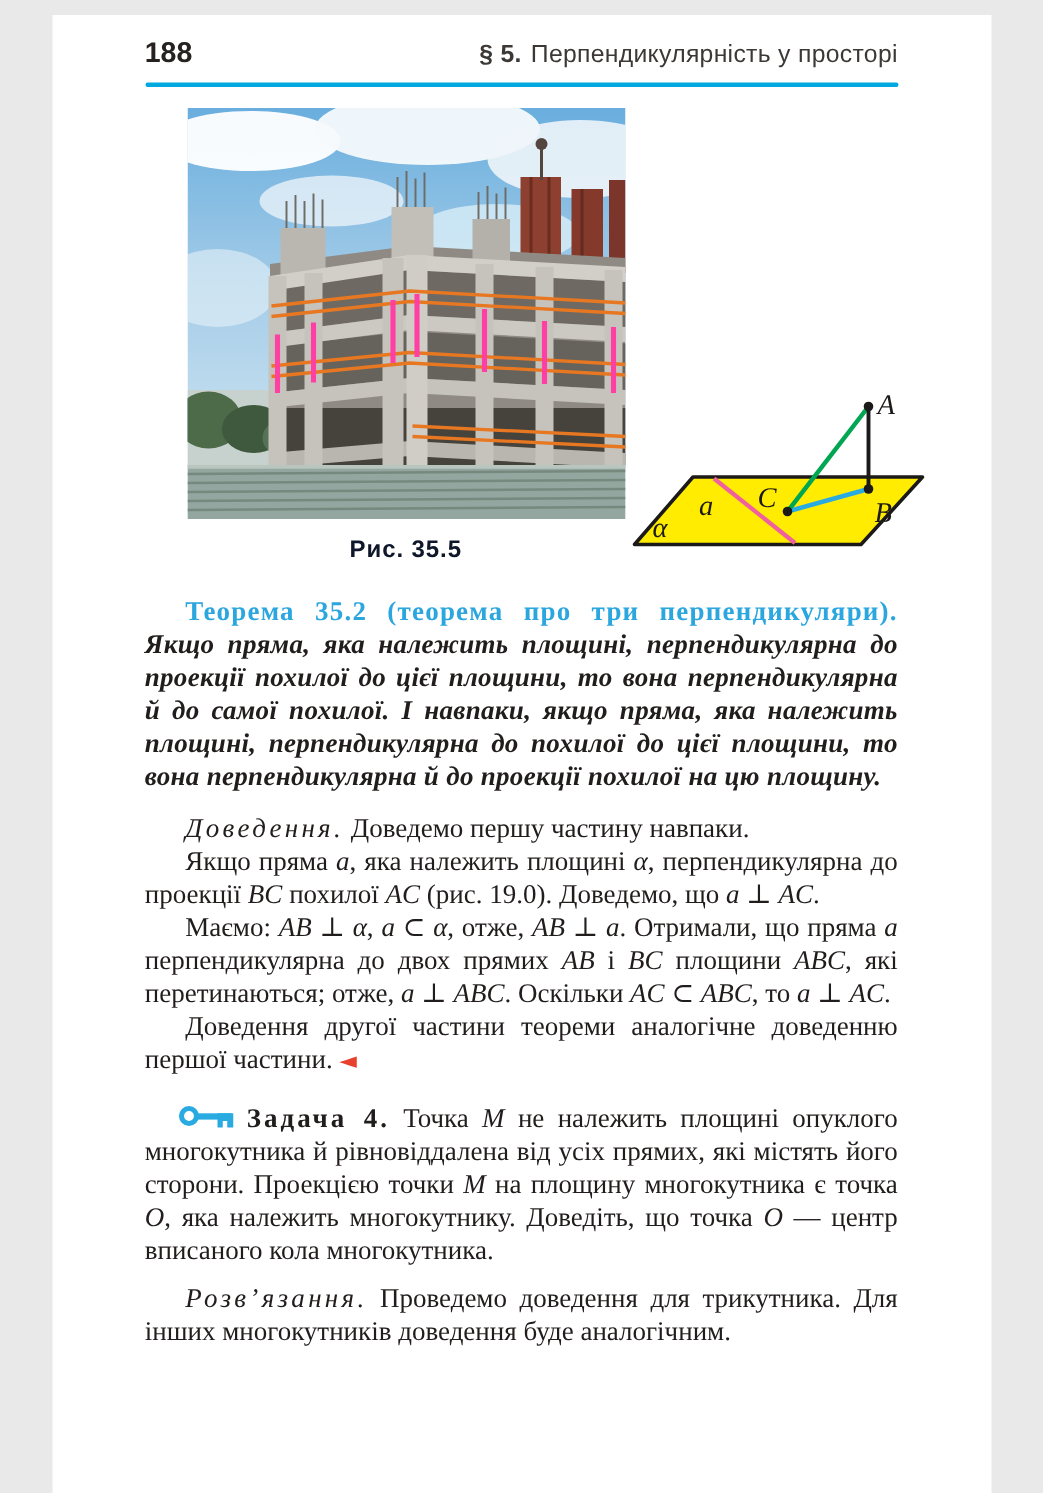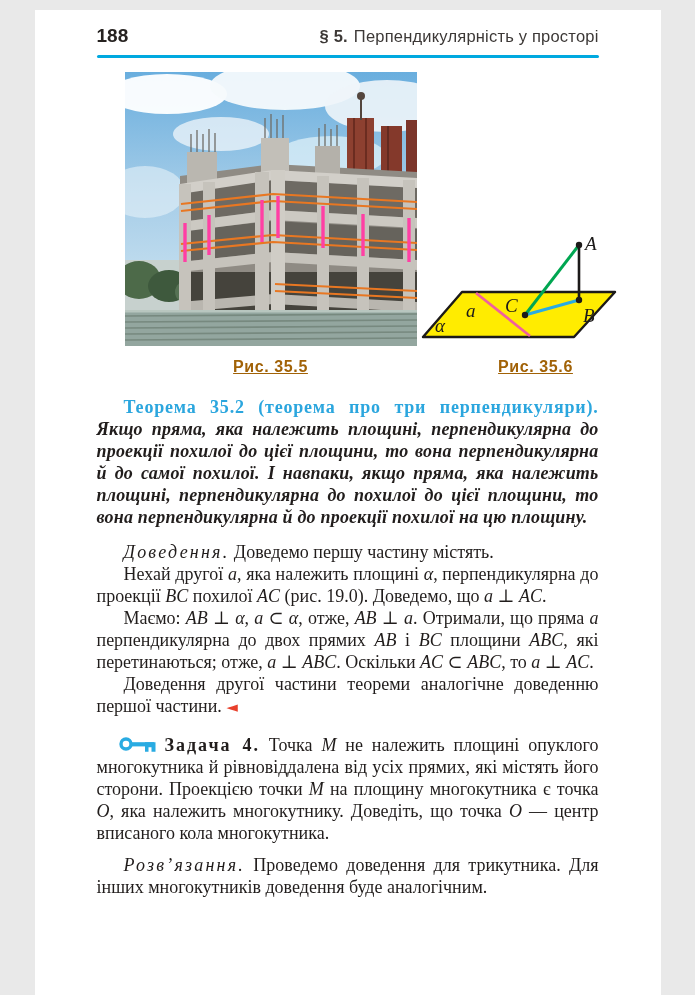--- a/index.html
+++ b/index.html
@@ -55,22 +55,21 @@
   .fig-photo { margin-left: 28px; width: 292px; }
   .fig-diagram { margin-left: auto; margin-right: -25px; width: 238px; }
   .fig svg { display: block; }
   .figcap {
     margin-top: 12px;
     text-align: center;
     font-family: "Liberation Sans", "DejaVu Sans", sans-serif;
     font-weight: bold;
     font-size: 16px;
     letter-spacing: 0.6px;
-    color: #a16207;
-    text-decoration: underline;
+    color: #0f172a;
   }
   .fig-diagram .figcap { margin-top: 8px; }
 
   
   .theorem {
     margin-top: 20px;
     text-align: justify;
     text-indent: 27px;
     font-size: 18px;
     line-height: 22px;
@@ -214,28 +213,27 @@
           <circle cx="162" cy="72" r="3.2" fill="#1c1a19"></circle>
           <circle cx="108" cy="87" r="3.2" fill="#1c1a19"></circle>
           <g font-family="&quot;Liberation Serif&quot;,&quot;DejaVu Serif&quot;,serif" font-style="italic" font-size="19" fill="#1c1a19">
             <text x="168" y="22">A</text>
             <text x="166" y="94">B</text>
             <text x="88" y="84">C</text>
             <text x="49" y="89">a</text>
             <text x="18" y="104">α</text>
           </g>
         </svg>
-        <figcaption class="figcap">Рис. 35.6</figcaption>
       </figure>
     </div>
 
     <p class="theorem"><span class="thm-head" id="thm-head" style="color: rgb(43, 166, 222);">Теорема 35.2 (теорема про три перпендикуляри).</span><span> Якщо пряма, яка належить площині, перпендикулярна до проекції похилої до цієї площини, то вона перпендикулярна й до самої похилої. І навпаки, якщо пряма, яка належить площині, перпендикулярна до похилої до цієї площини, то вона перпендикулярна й до проекції похилої на цю площину.</span></p>
 
-    <p class="body-par proof-first"><span class="proof-label">Доведення.</span><span> Доведемо першу частину містять.</span></p>
-    <p class="body-par"><span>Нехай другої </span><span class="mi">a</span><span>, яка належить площині </span><span class="mi">α</span><span>, перпендикулярна до проекції </span><span class="mi">BC</span><span> похилої </span><span class="mi">AC</span><span> (рис. 19.0). Доведемо, що </span><span class="mi">a</span><span> ⊥ </span><span class="mi">AC</span><span>.</span></p>
+    <p class="body-par proof-first"><span class="proof-label">Доведення.</span><span> Доведемо першу частину навпаки.</span></p>
+    <p class="body-par"><span>Якщо пряма </span><span class="mi">a</span><span>, яка належить площині </span><span class="mi">α</span><span>, перпендикулярна до проекції </span><span class="mi">BC</span><span> похилої </span><span class="mi">AC</span><span> (рис. 19.0). Доведемо, що </span><span class="mi">a</span><span> ⊥ </span><span class="mi">AC</span><span>.</span></p>
     <p class="body-par"><span>Маємо: </span><span class="mi">AB</span><span> ⊥ </span><span class="mi">α</span><span>, </span><span class="mi">a</span><span> ⊂ </span><span class="mi">α</span><span>, отже, </span><span class="mi">AB</span><span> ⊥ </span><span class="mi">a</span><span>. Отримали, що пряма </span><span class="mi">a</span><span> перпендикулярна до двох прямих </span><span class="mi">AB</span><span> і </span><span class="mi">BC</span><span> площини </span><span class="mi">ABC</span><span>, які перетинаються; отже, </span><span class="mi">a</span><span> ⊥ </span><span class="mi">ABC</span><span>. Оскільки </span><span class="mi">AC</span><span> ⊂ </span><span class="mi">ABC</span><span>, то </span><span class="mi">a</span><span> ⊥ </span><span class="mi">AC</span><span>.</span></p>
     <p class="body-par"><span>Доведення другої частини теореми аналогічне доведенню першої частини. </span><span class="red-marker" style="color: rgb(232, 64, 44);">◄</span></p>
 
     <p class="body-par task-par"><svg class="key-icon" width="37" height="17" viewBox="0 0 37 17">
           <circle cx="7" cy="7" r="5" fill="none" stroke="#29abe2" stroke-width="3.4"></circle>
           <rect x="12" y="5.2" width="23" height="4.2" fill="#29abe2"></rect>
           <path d="M26,5.2 h10.5 v9.5 h-4 v-4.4 h-3 v4.4 h-3.5 z" fill="#29abe2"></path>
         </svg><span><span class="task-label">Задача 4.</span><span> Точка </span><span class="mi">M</span><span> не належить площині опуклого многокутника й рівновіддалена від усіх прямих, які містять його сторони. Проекцією точки </span><span class="mi">M</span><span> на площину многокутника є точка </span><span class="mi">O</span><span>, яка належить многокутнику. Доведіть, що точка </span><span class="mi">O</span><span> — центр вписаного кола многокутника.</span></span></p>
 
     <p class="body-par sol-par"><span class="sol-label">Розв’язання.</span><span> Проведемо доведення для трикутника. Для інших многокутників доведення буде аналогічним.</span></p>

